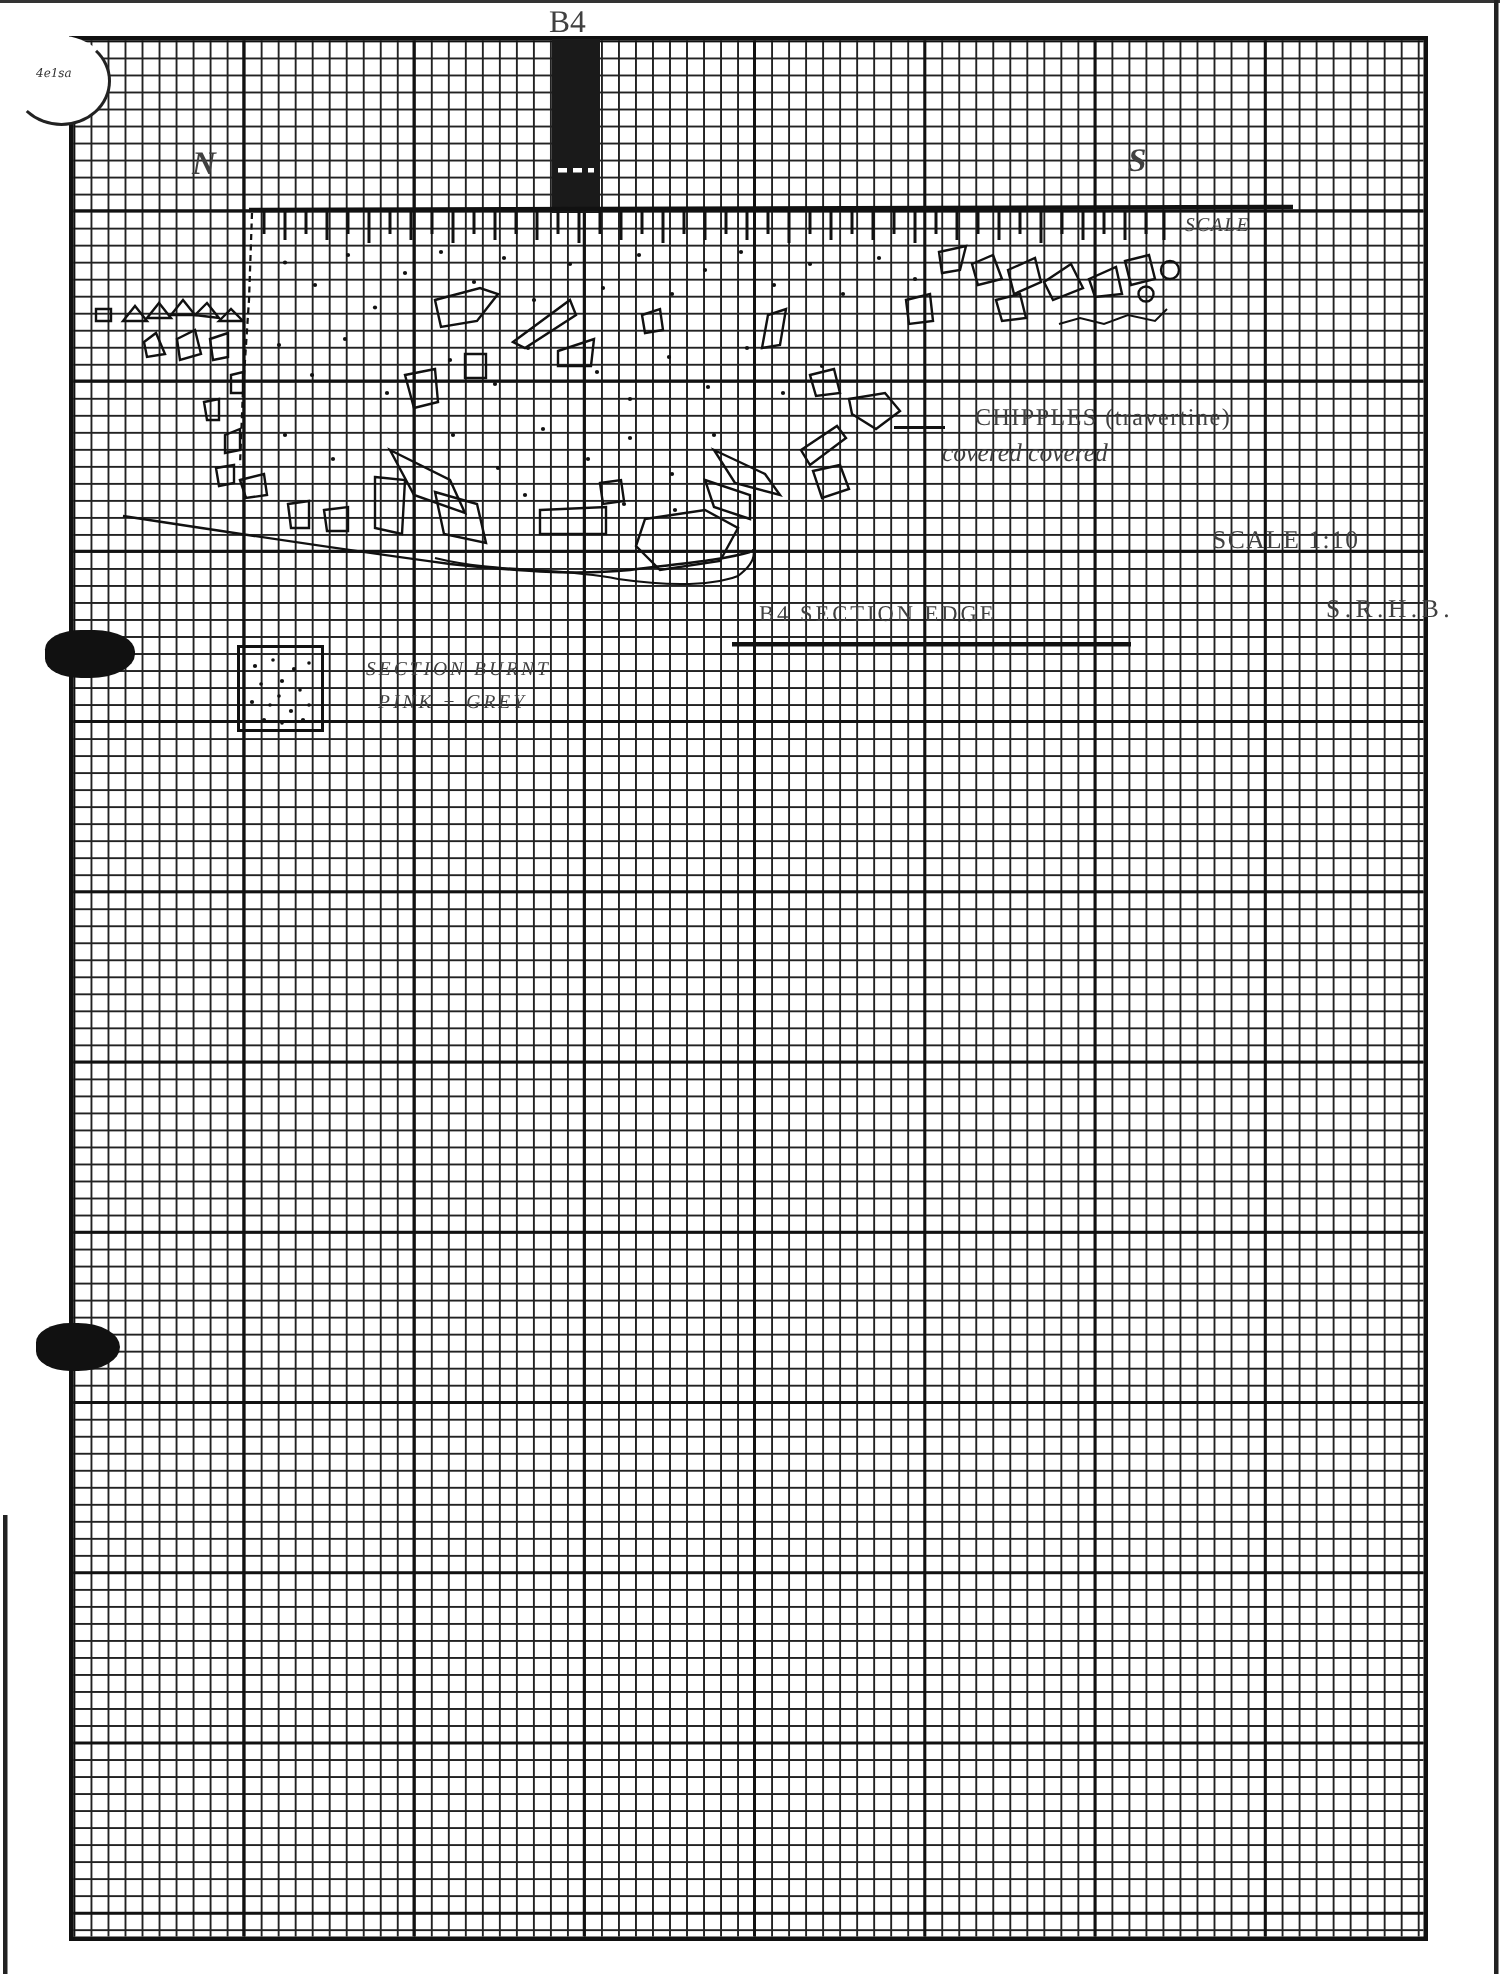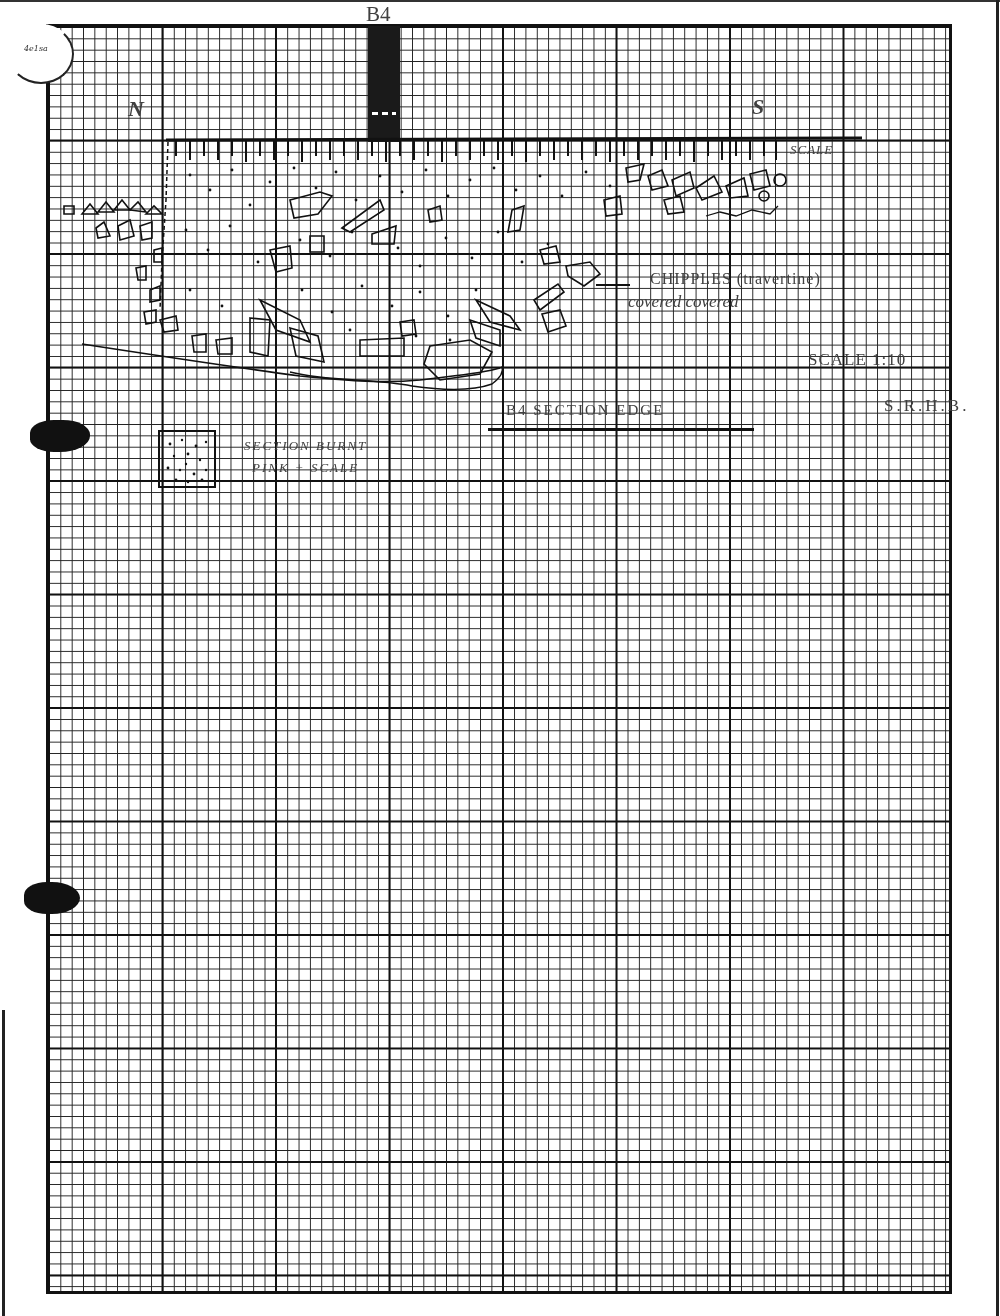--- a/index.html
+++ b/index.html
@@ -248,14 +248,14 @@
   <div class="hand compass label-n">N</div>
   <div class="hand compass label-s">S</div>
   <div class="hand label-turf">SCALE</div>
   <div class="hand label-calcite">CHIPPLES (travertine)</div>
   <div class="hand label-covered">covered covered</div>
   <div class="hand label-scale">SCALE 1:10</div>
   <div class="hand label-srhb">S.R.H.B.</div>
   <div class="hand label-section">B4 SECTION EDGE</div>
   <div class="underline"></div>
   <div class="hand label-chipples">SECTION BURNT</div>
-  <div class="hand label-pink">PINK + SCALE</div>
+  <div class="hand label-pink">PINK + GREY</div>
 </div>
 
 </body></html>

